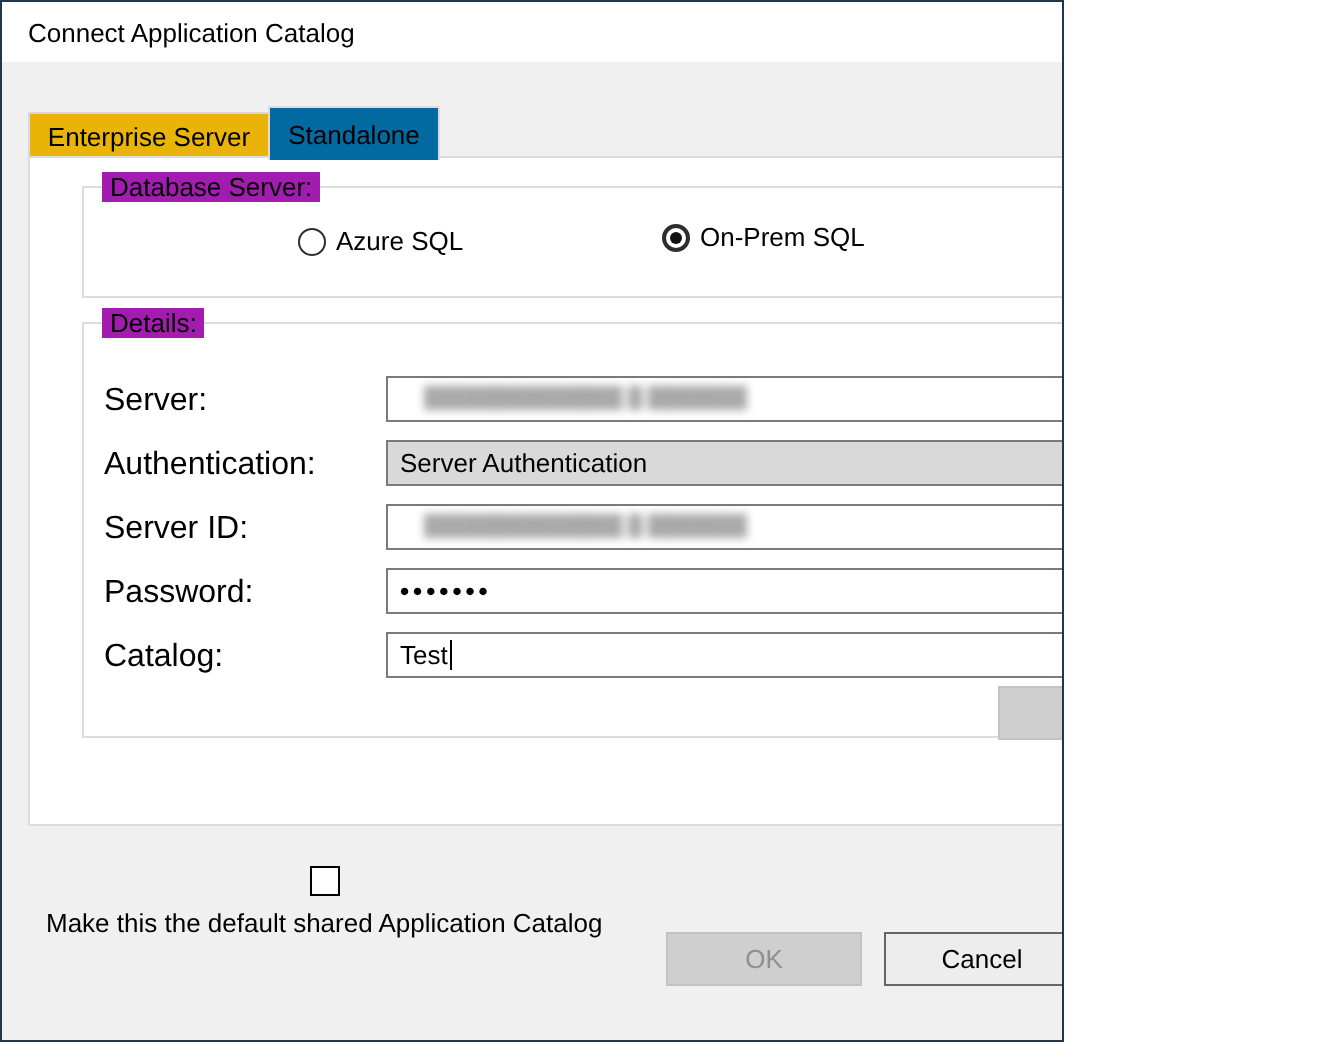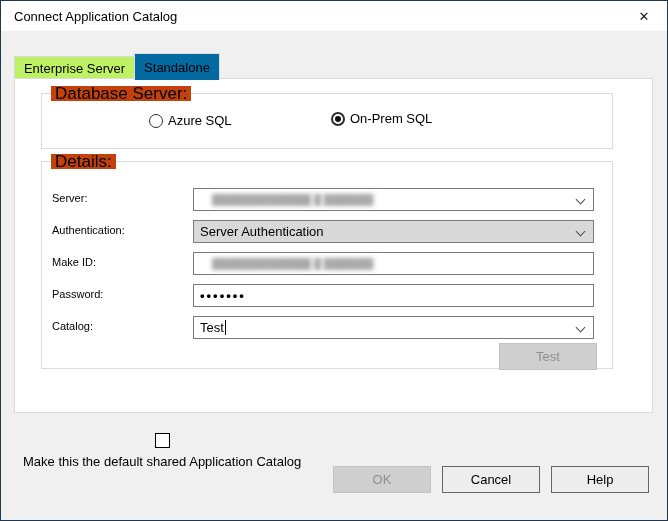--- a/index.html
+++ b/index.html
@@ -2,36 +2,36 @@
 <html><head>
 <meta charset="utf-8">
 <style>
   * { margin:0; padding:0; box-sizing:border-box; }
   html,body { width:668px; height:521px; }
   body {
     font-family:"Liberation Sans","DejaVu Sans",sans-serif;
     font-size:13px; color:#000;
   }
   .window {
-    position:absolute; left:0; top:0; width:668px; height:521px;
+    position:absolute; left:0; top:0; width:532px; height:521px;
     background:#f0f0f0; border:1px solid #20384e; overflow:hidden;padding-left:40px;
   }
   
   .titlebar {
     position:absolute; left:0; top:0; width:666px; height:30px; background:#ffffff;
   }
   .title { position:absolute; left:13px; top:8px; font-size:13px; }
   .close-btn {
     position:absolute; right:0; top:0; width:46px; height:30px;
     display:flex; align-items:center; justify-content:center;
     font-size:13px; color:#1a1a1a; cursor:default;
   }
   
   .tab {
-    position:absolute; top:55px; height:23px; background:#bef264;
+    position:absolute; top:55px; height:23px; background:#eab308;
     border:1px solid #d9d9d9; border-bottom:none;
     display:flex; align-items:center; justify-content:center; z-index:1;
   }
   .tab.active {
     top:52px; height:27px; background:#0369a1; z-index:3;
     border:1px solid #dcdcdc; border-bottom:none;
   }
   .tab-enterprise { left:13px;  width:121px; }
   .tab-standalone { left:133px; width:86px; }
   .tab-recent     { left:219px; width:64px; }
@@ -39,38 +39,38 @@
     position:absolute; left:13px; top:77px; width:639px; height:335px;
     background:#ffffff; border:1px solid #dcdcdc; z-index:2;
   }
   
   .groupbox {
     position:absolute; border:1px solid #dcdcdc; background:#ffffff; z-index:4;
   }
   .group-db { left:40px; top:92px;  width:572px; height:56px;  }
   .group-details { left:40px; top:160px; width:572px; height:208px; }
   .legend {
-    position:absolute; top:-8px; left:9px; background:#c2410c;
-    padding:0 4px; font-size:17px; line-height:15px;
+    position:absolute; top:-8px; left:9px; background:#a21caf;
+    padding:0 4px; font-size:13px; line-height:15px;
   }
   
   .radio-item { position:absolute; display:flex; align-items:flex-end; gap:5px; }
   .radio-azure  { left:107px; top:19px; }
   .radio-onprem { left:289px; top:17px; }
   .radio-circle {
     width:14px; height:14px; border:1px solid #2e2e2e; border-radius:50%;
     background:#fff; position:relative; flex:0 0 auto;
   }
   .radio-circle.selected { border-width:2px; }
   .radio-circle.selected::after {
     content:""; position:absolute; left:2px; top:2px; width:6px; height:6px;
     border-radius:50%; background:#111;
   }
   
-  .fld-label { position:absolute; left:10px; font-size:11px; }
+  .fld-label { position:absolute; left:10px; font-size:16px; }
   .field {
     position:absolute; left:151px; width:401px; height:23px;
     border:1px solid #7a7a7a; background:#fff; display:flex; align-items:center;
     padding-left:6px; overflow:hidden;
   }
   .field.gray { background:#d9d9d9; }
   .chevron {
     position:absolute; right:9px; top:7px; width:7px; height:7px;
     border-right:1.5px solid #4f4f4f; border-bottom:1.5px solid #4f4f4f;
     transform:rotate(45deg);
@@ -138,21 +138,21 @@
       <span class="blurval">██████████████ █ ███████</span>
       <span class="chevron"></span>
     </div>
 
     <span class="fld-label" style="top:62px">Authentication:</span>
     <div class="field gray" style="top:58px">
       <span>Server Authentication</span>
       <span class="chevron"></span>
     </div>
 
-    <span class="fld-label" style="top:94px">Make ID:</span>
+    <span class="fld-label" style="top:94px">Server ID:</span>
     <div class="field" style="top:90px">
       <span class="blurval">██████████████ █ ███████</span>
     </div>
 
     <span class="fld-label" style="top:126px">Password:</span>
     <div class="field" style="top:122px">
       <span class="pwd">•••••••</span>
     </div>
 
     <span class="fld-label" style="top:158px">Catalog:</span>

